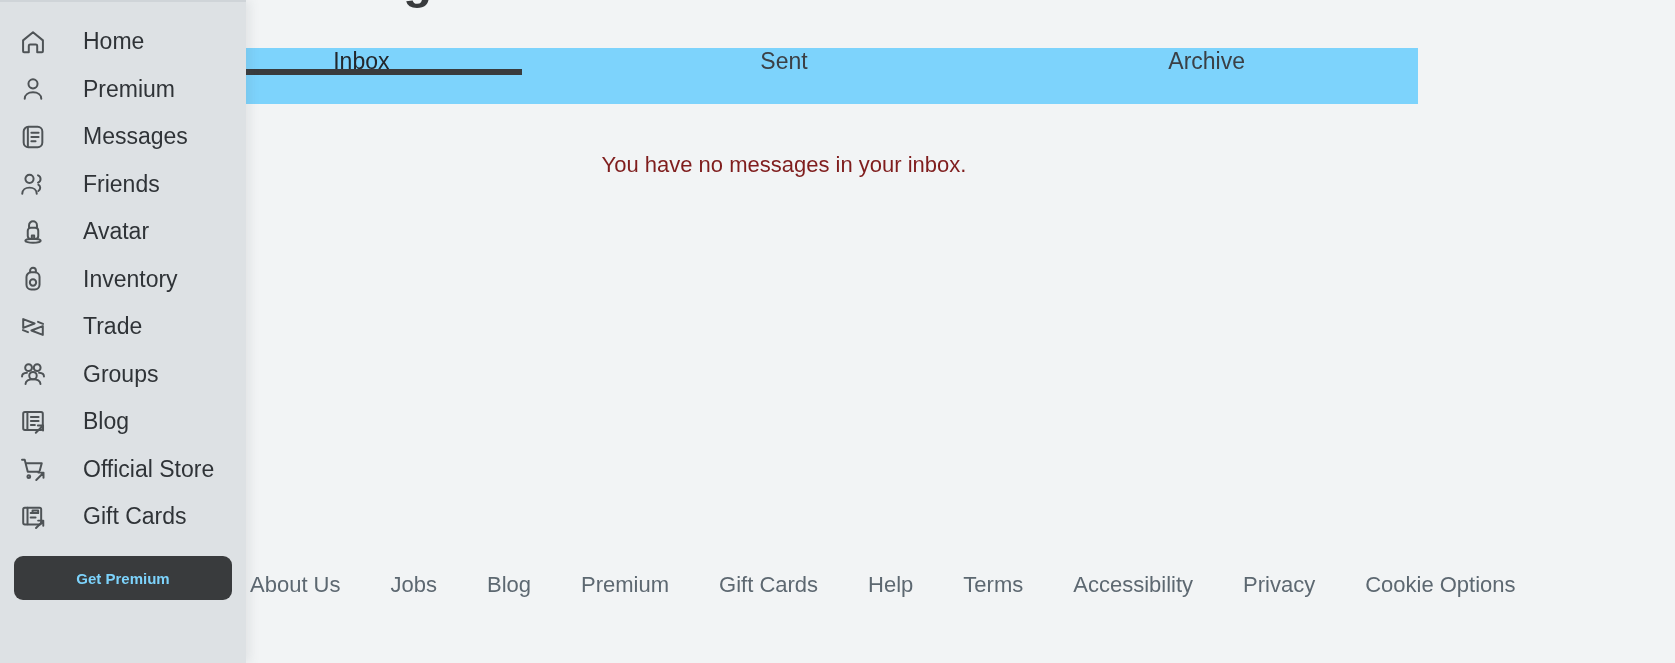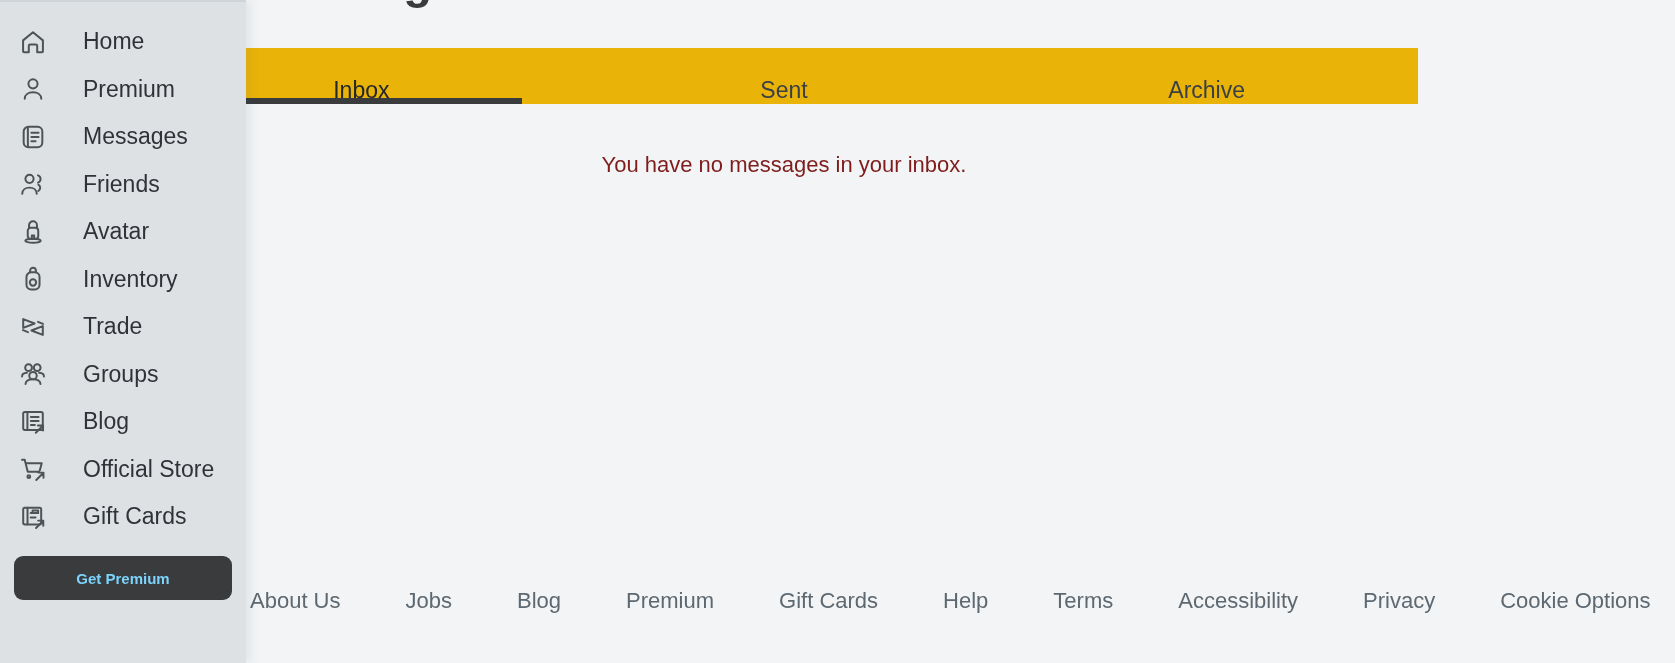--- a/index.html
+++ b/index.html
@@ -23,23 +23,23 @@
     color:#393b3d;
     letter-spacing:-0.5px;
     white-space:nowrap;
   }
 
   
   .tabbar {
     position:absolute;
     left:150px; top:48px;
     width:1268px; height:56px;
-    background:#eab308;
+    background:#7dd3fc;
     display:flex;
-    align-items:flex-end;
+    align-items:flex-start;
   }
   .tab {
     flex:1 1 0;
     display:flex;
     align-items:center;
     justify-content:center;
     gap:11px;
     position:relative;
     font-size:23px;
     color:#3b4045;
@@ -78,23 +78,22 @@
     font-size:22px;
     color:#7f1d1d;
   }
 
   
   .footer {
     position:absolute;
     left:150px; top:572px;
     width:1440px;
     display:flex;
-    gap:65px;
+    gap:50px;
     padding-left:100px;
-    margin-top:16px;
   }
   .footer-link {
     font-size:22px;
     color:#5d6871;
     white-space:nowrap;
     cursor:pointer;
     text-decoration:none;
   }
 
   

